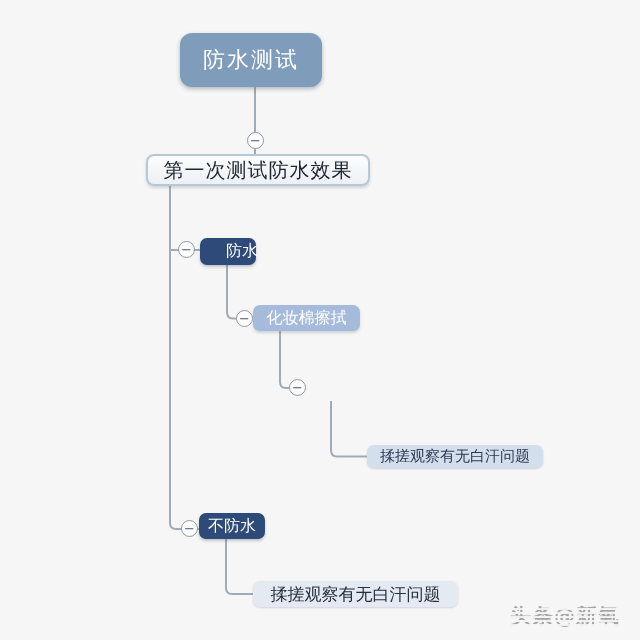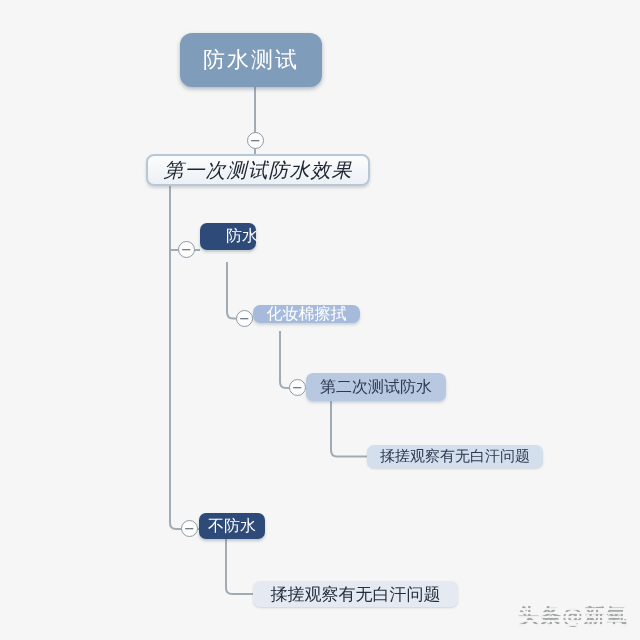--- a/index.html
+++ b/index.html
@@ -23,29 +23,28 @@
     background:var(--root_bg,#7f9dba);color:var(--node_text_light,#fff);
     border-radius:12px;font-size:22px;letter-spacing:2px;
     box-shadow:0 2px 4px rgba(90,105,120,.45);
   }
   .l1{
     left:146px;top:154px;width:224px;height:32px;
     background:linear-gradient(var(--level1_bg_top,#fbfcfd),var(--level1_bg_bottom,#edf1f5));
     border:2px solid var(--level1_border,#b6c8d5);
     border-radius:8px;font-size:20px;color:#1d2530;letter-spacing:1px;
     box-shadow:0 2px 3px rgba(120,130,145,.3);
-    font-style:italic;
   }
   .n-waterproof{
-    left:200px;top:223px;width:56px;height:27px;
+    left:200px;top:238px;width:56px;height:27px;
     background:var(--dark_node_bg,#2e4a78);color:var(--node_text_light,#fff);
     border-radius:7px;font-size:16px;box-shadow:0 2px 3px rgba(90,105,120,.35);padding-left:28px;
   }
   .n-cotton{
-    left:253px;top:305px;width:107px;height:18px;
+    left:253px;top:305px;width:107px;height:26px;
     background:var(--medium_node_bg,#a6bbdc);color:var(--node_text_light,#fff);
     border-radius:7px;font-size:16px;box-shadow:0 2px 3px rgba(110,125,145,.3);
   }
   .n-second{
     left:306px;top:373px;width:140px;height:28px;
     background:var(--light_node_bg,#b9c8e1);color:var(--node_text_dark,#2c3950);
     border-radius:7px;font-size:16px;box-shadow:0 2px 3px rgba(110,125,145,.3);
   }
   .n-rub1{
     left:367px;top:445px;width:176px;height:23px;
@@ -70,21 +69,21 @@
     color:#5a646e;font-size:13px;line-height:1;cursor:pointer;
   }
   .collapse span{display:block;margin-top:-1px;}
   .c1{left:247px;top:132px;}
   .c2{left:178px;top:241px;}
   .c3{left:236px;top:310px;}
   .c4{left:289px;top:379px;}
   .c5{left:181px;top:520px;}
 
   .watermark{
-    position:absolute;right:12px;bottom:10px;z-index:4;
+    position:absolute;right:20px;bottom:10px;z-index:4;
     font-size:21px;font-weight:700;letter-spacing:1px;
     background:repeating-linear-gradient(180deg,#a4a6a8 0 2px,#efefef 2px 4px);
     -webkit-background-clip:text;background-clip:text;color:transparent;
   }
   @supports not ((-webkit-background-clip:text) or (background-clip:text)){
     .watermark{color:#b0b2b4;background:none;}
   }
 </style>
 </head>
 <body>
@@ -118,21 +117,20 @@
   <div class="collapse c3">
     <span>−</span>
   </div>
 
   <div class="node n-cotton">化妆棉擦拭</div>
 
   <div class="collapse c4">
     <span>−</span>
   </div>
 
-  <div class="node n-second">第二次测试防水</div>
 
   <div class="node n-rub1">揉搓观察有无白汗问题</div>
 
   <div class="collapse c5">
     <span>−</span>
   </div>
 
   <div class="node n-notwaterproof">不防水</div>
 
   <div class="node n-rub2">揉搓观察有无白汗问题</div>

